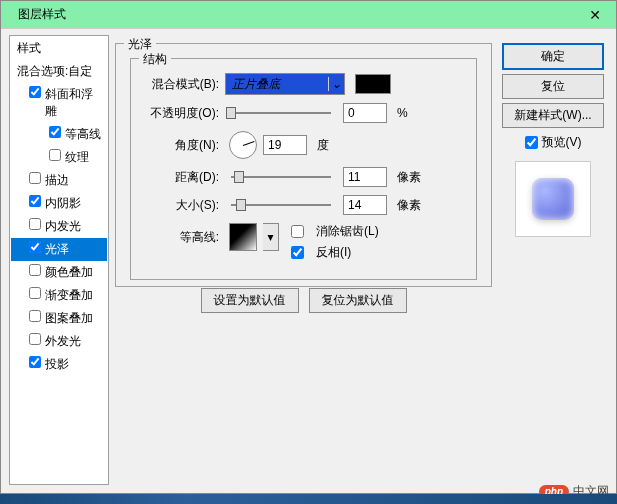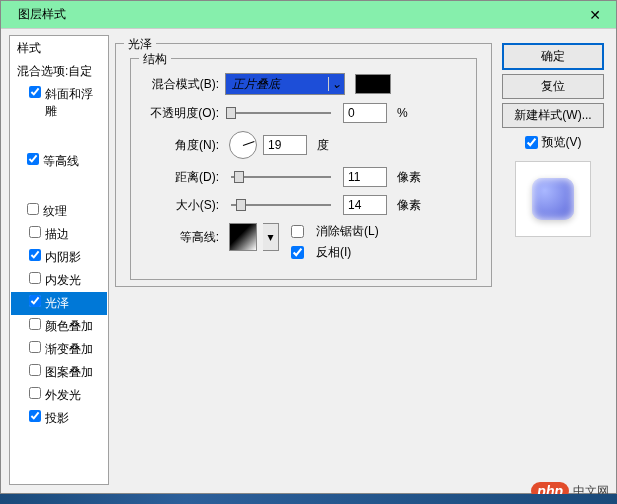--- a/index.html
+++ b/index.html
@@ -6,21 +6,21 @@
     body { background: #f0f0f0; width: 617px; height: 504px; }
     .window { width: 617px; height: 494px; background: #f0f0f0; border: 1px solid #888; position: relative; }
     .titlebar { height: 28px; background: #86efac; border-bottom: 1px solid #ccc; display: flex; align-items: center; padding: 0 17px; justify-content: space-between; }
     .titlebar-title { font-size: 12px; }
     .close-btn { width: 40px; height: 26px; display: flex; align-items: center; justify-content: center; font-size: 14px; cursor: default; position: absolute; right: 1px; top: 1px; }
     .body { display: flex; height: calc(100% - 28px); padding: 6px 8px 8px 8px; gap: 6px; border-radius: 17px; }
     .left-panel { width: 100px; border: 1px solid #a0a0a0; background: #fff; padding: 1px; }
     .left-header { padding: 3px 6px; background: #fff; }
     .left-sub { padding: 3px 6px; background: #fff; }
     .style-item { padding: 3px 6px 3px 18px; display: flex; align-items: flex-start; gap: 4px; }
-    .style-item.sub { padding-left: 16px; margin-top: 27px; }
+    .style-item.sub { padding-left: 38px; }
     .style-item.selected { background: #0078d7; color: #fff; }
     .style-item input[type="checkbox"] { width: 12px; height: 12px; }
     .center-panel { flex: 1; position: relative; }
     .group { border: 1px solid #a0a0a0; margin-top: 8px; padding: 10px 14px 14px 14px; position: relative; }
     .group.outer { height: 244px; }
     .group-label { position: absolute; top: -8px; left: 8px; background: #f0f0f0; padding: 0 4px; }
     .inner-group { border: 1px solid #a0a0a0; margin-top: 4px; padding: 14px 10px 10px 10px; position: relative; }
     .row { display: flex; align-items: center; margin-bottom: 8px; gap: 6px; }
     .row-label { width: 78px; text-align: right; }
     .combo { display: flex; border: 1px solid #888; height: 22px; width: 120px; align-items: center; background: #1d4ed8; font-style: italic; }
@@ -38,21 +38,21 @@
     .chk-label { display: flex; align-items: center; gap: 12px; }
     .btn-row { display: flex; gap: 10px; justify-content: center; margin-top: 8px; }
     .btn { border: 1px solid #888; background: #e8e8e8; padding: 3px 12px; min-width: 96px; text-align: center; }
     .right-panel { width: 110px; display: flex; flex-direction: column; gap: 4px; padding-top: 8px; align-items: center; }
     .r-btn { width: 102px; border: 1px solid #888; background: #e8e8e8; padding: 3px 0; text-align: center; }
     .r-btn.primary { border: 2px solid #06c; }
     .preview-chk { display: flex; align-items: center; gap: 4px; margin-top: 2px; }
     .preview-box { width: 76px; height: 76px; background: #fff; border: 1px solid #ccc; margin-top: 6px; display: flex; align-items: center; justify-content: center; }
     .preview-icon { width: 42px; height: 42px; border-radius: 10px; background: radial-gradient(circle at 30% 30%, #aab8ff, #5964d8); box-shadow: inset 0 0 8px #fff, 0 2px 6px rgba(0,0,0,0.2); }
     .watermark { position: absolute; bottom: 4px; right: 8px; display: flex; align-items: center; gap: 4px; font-size: 13px; color: #444; }
-    .wm-badge { background: #e24c2b; color: #fff; border-radius: 10px; padding: 1px 6px; font-size: 14px; font-weight: bold; font-style: italic; }
+    .wm-badge { background: #e24c2b; color: #fff; border-radius: 10px; padding: 1px 6px; font-size: 10px; font-weight: bold; font-style: italic; }
     .bottom-bar { position: absolute; bottom: 0; left: 0; right: 0; height: 10px; background: linear-gradient(90deg, #1a4a7a 0%, #2c5f9a 30%, #1a4a7a 100%); }
   </style>
 </head>
 <body>
 
 <div class="window">
   <div class="titlebar">
     <span class="titlebar-title">图层样式</span>
     <div class="close-btn">✕</div>
   </div>
@@ -180,20 +180,24 @@
               <label class="chk-label">
                 <input type="checkbox" id="aa-chk" style="">
                   <span>消除锯齿(L)</span>
               </label>
               <label class="chk-label">
                 <input type="checkbox" id="inv-chk" checked="" style="">
                   <span>反相(I)</span>
               </label>
             </div>
           </div>
+        </div>
+        <div class="btn-row">
+          <div class="btn">设置为默认值</div>
+          <div class="btn">复位为默认值</div>
         </div>
       </div>
     </div>
 
     <div class="right-panel">
       <div class="r-btn primary">确定</div>
       <div class="r-btn">复位</div>
       <div class="r-btn"><span>新建样式(W)...</span></div>
       <label class="preview-chk">
         <input type="checkbox" checked="" style="">

